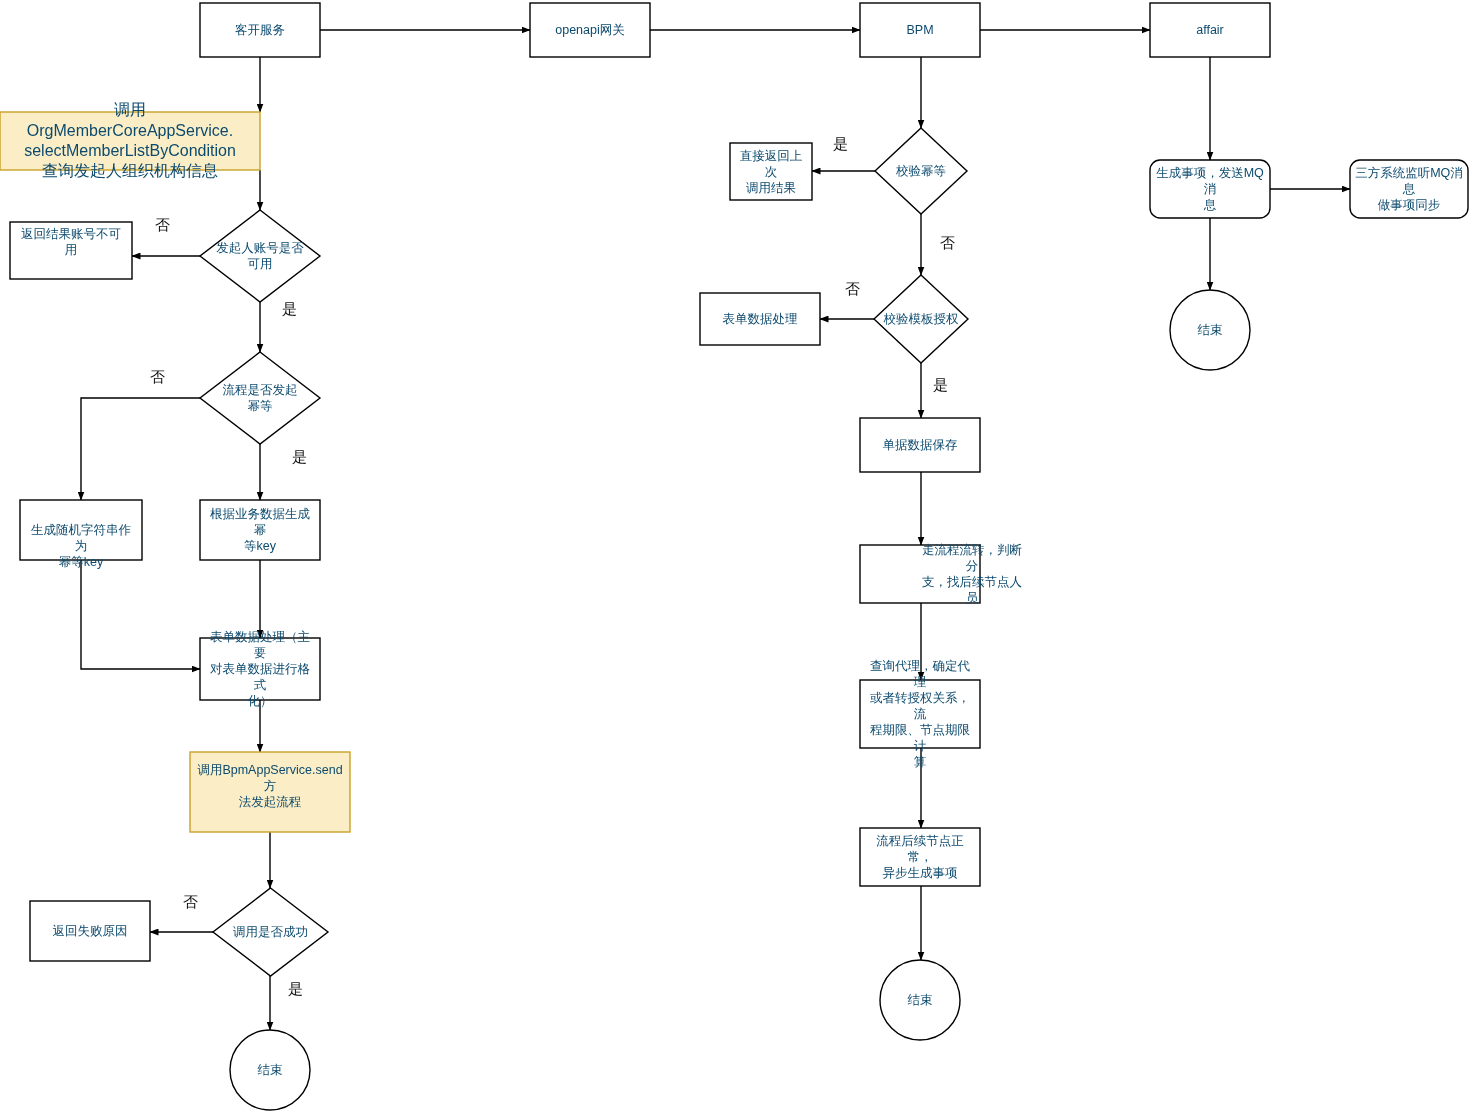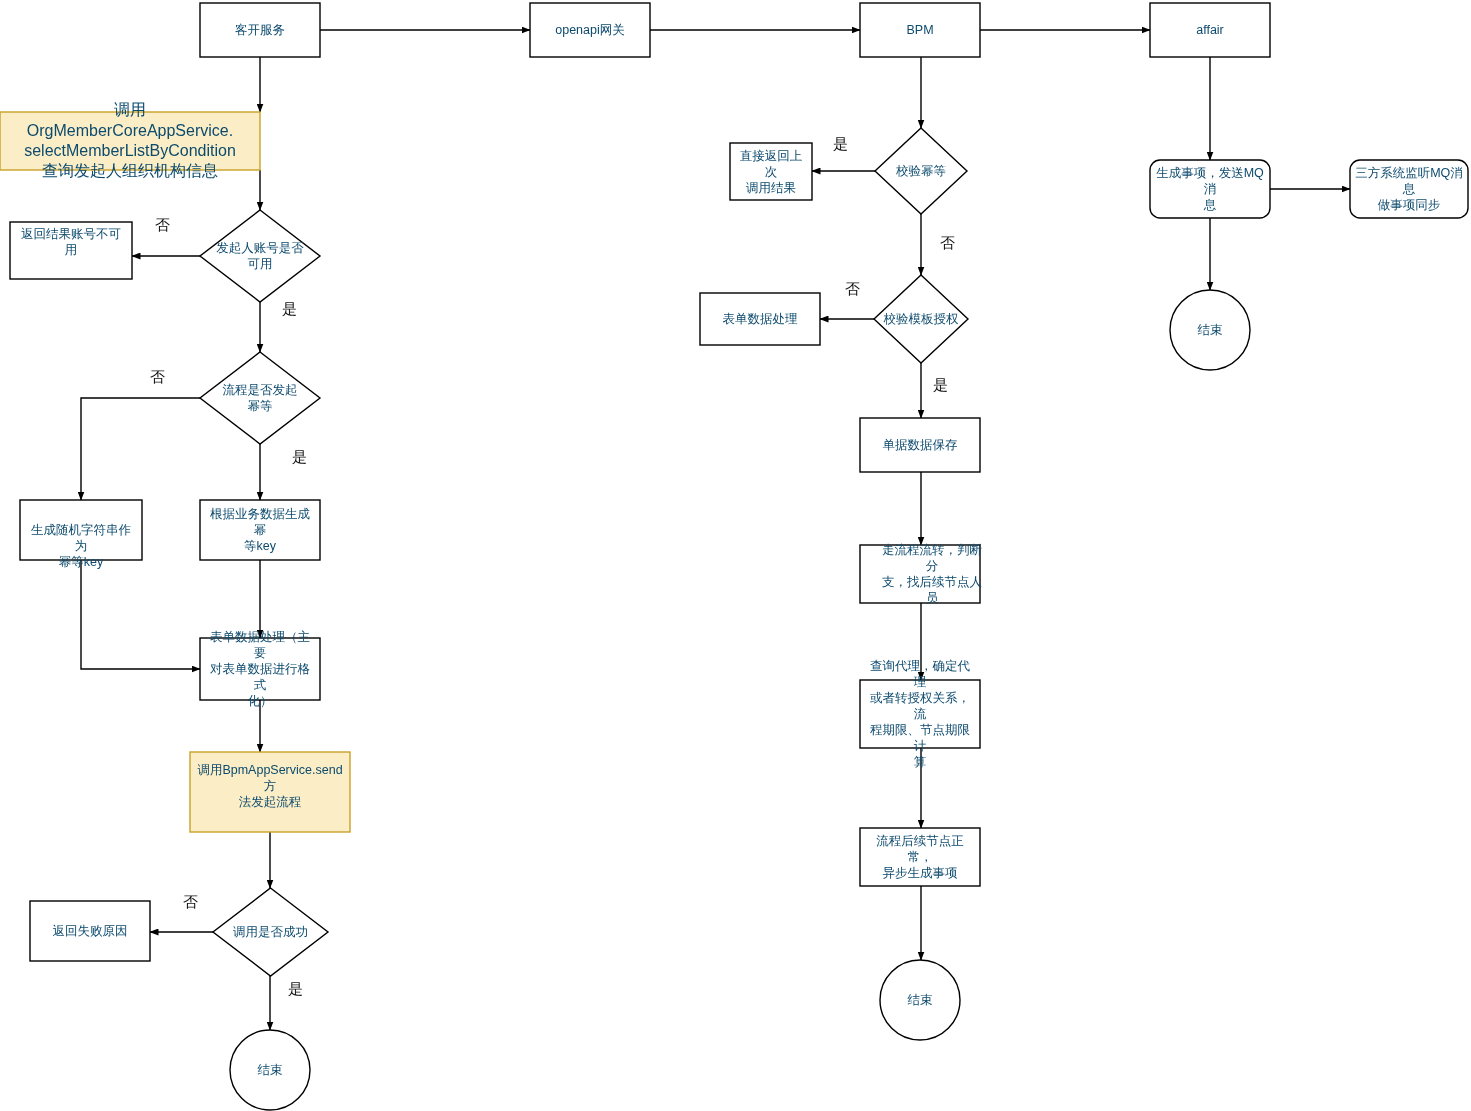--- a/index.html
+++ b/index.html
@@ -122,21 +122,21 @@
 法发起流程</div>
       <div class="node-label" style="left: 30px; top: 901px; width: 110px; height: 60px; padding-left: 5px; padding-right: 5px;">返回失败原因</div>
       <div class="node-label" style="left: 199px; top: 888px; width: 131px; height: 88px; padding-left: 6px; padding-right: 6px;">调用是否成功</div>
       <div class="node-label" style="left: 230px; top: 1030px; width: 70px; height: 80px; padding-left: 5px; padding-right: 5px;">结束</div>
       <div class="node-label" style="left: 730px; top: 143px; width: 72px; height: 57px; padding-left: 5px; padding-right: 5px;">直接返回上次
 调用结果</div>
       <div class="node-label" style="left: 861px; top: 128px; width: 108px; height: 86px; padding-left: 6px; padding-right: 6px;">校验幂等</div>
       <div class="node-label" style="left: 700px; top: 293px; width: 110px; height: 52px; padding-left: 5px; padding-right: 5px;">表单数据处理</div>
       <div class="node-label" style="left: 860px; top: 275px; width: 110px; height: 88px; padding-left: 6px; padding-right: 6px;">校验模板授权</div>
       <div class="node-label" style="left: 860px; top: 418px; width: 110px; height: 54px; padding-left: 5px; padding-right: 5px;">单据数据保存</div>
-      <div class="node-label" style="left: 872px; top: 545px; width: 110px; height: 58px; padding-left: 5px; padding-right: 5px;">走流程流转，判断分
+      <div class="node-label" style="left: 912px; top: 545px; width: 110px; height: 58px; padding-left: 5px; padding-right: 5px;">走流程流转，判断分
 支，找后续节点人员</div>
       <div class="node-label" style="left: 860px; top: 680px; width: 110px; height: 68px; padding-left: 5px; padding-right: 5px; text-align: center;">查询代理，确定代理
 或者转授权关系，流
 程期限、节点期限计
 算</div>
       <div class="node-label" style="left: 860px; top: 828px; width: 110px; height: 58px; padding-left: 5px; padding-right: 5px;">流程后续节点正常，
 异步生成事项</div>
       <div class="node-label" style="left: 880px; top: 960px; width: 70px; height: 80px; padding-left: 5px; padding-right: 5px;">结束</div>
       <div class="node-label" style="left: 1150px; top: 160px; width: 110px; height: 58px; padding-left: 5px; padding-right: 5px;">生成事项，发送MQ消
 息</div>

